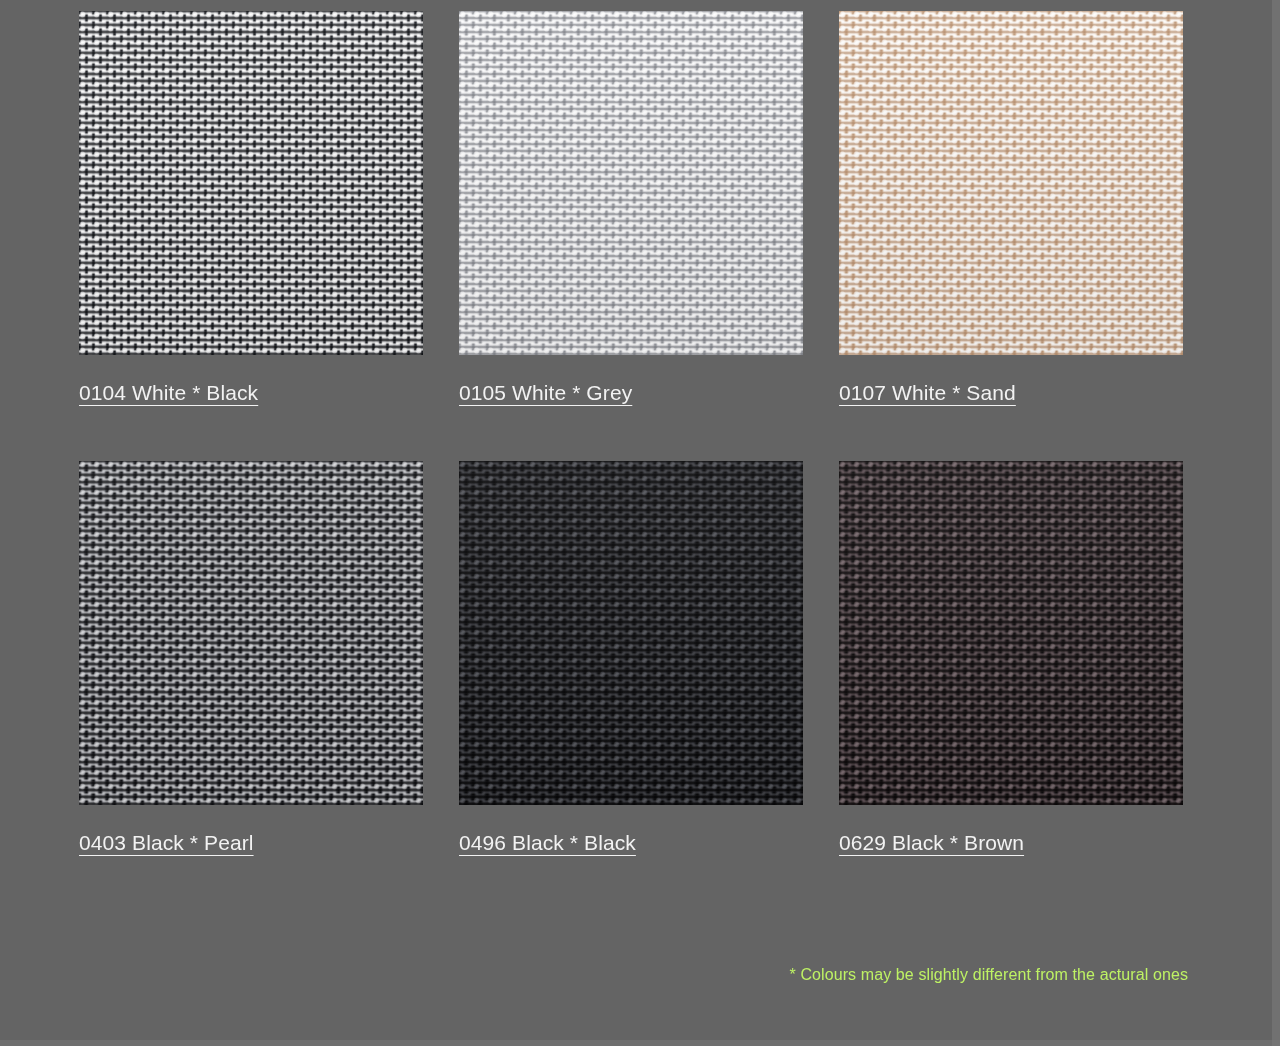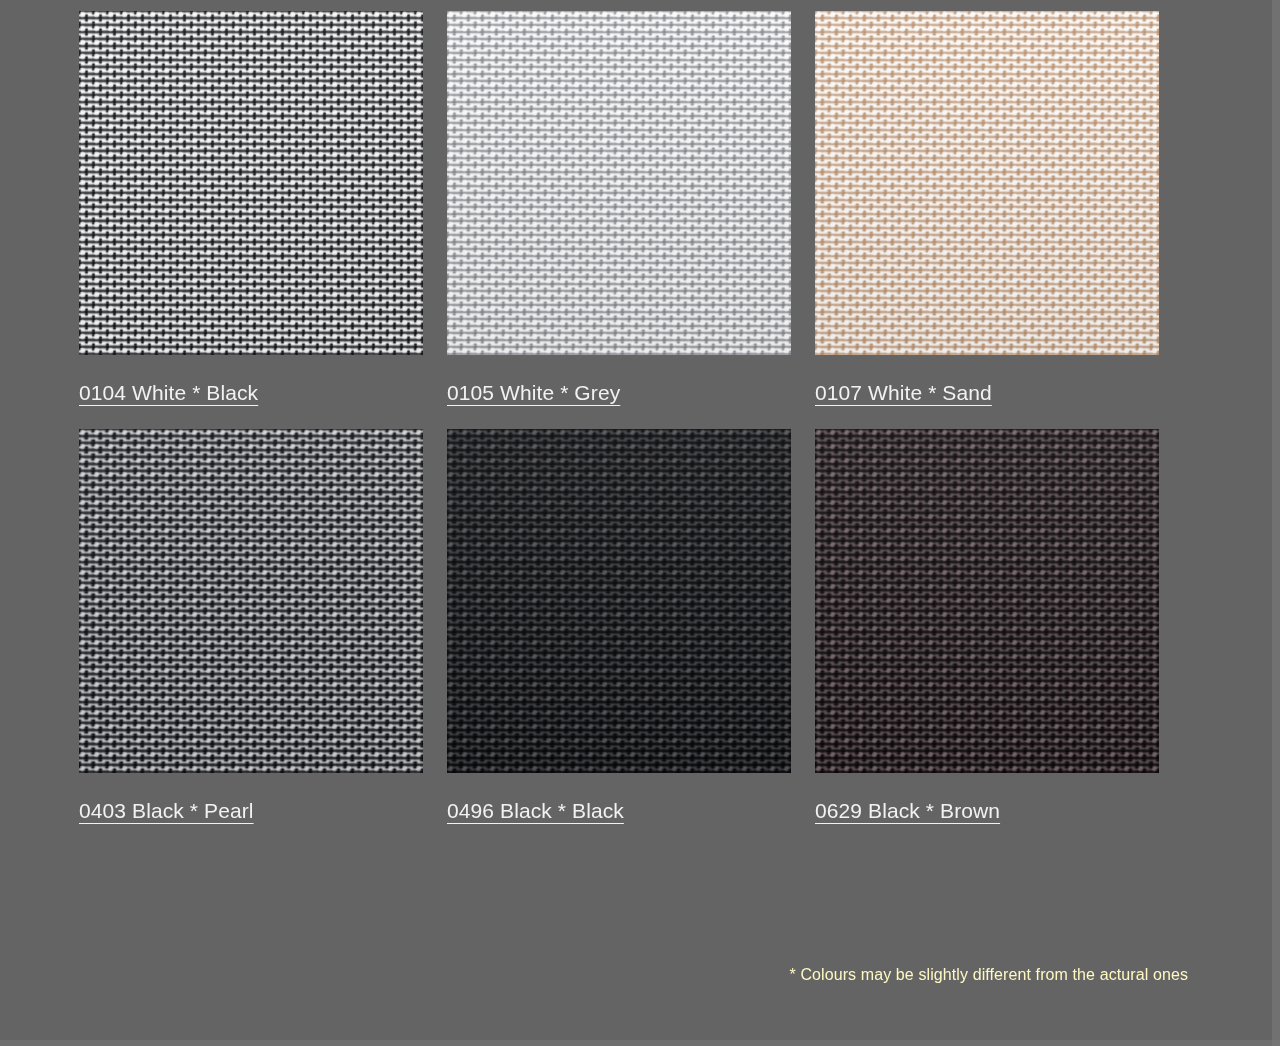--- a/index.html
+++ b/index.html
@@ -42,21 +42,20 @@
 
   .swatch-grid {
     position: absolute;
     left: 79px;
     top: 11px;
     width: 1110px;
     display: grid;
     grid-template-columns: 344px 344px 344px;
     column-gap: 36px;
     row-gap: 56px;
-    gap: 24px;
   }
 
   .swatch-card {
     width: 344px;
   }
 
   .swatch-tile {
     width: 344px;
     height: 344px;
     position: relative;
@@ -251,21 +250,21 @@
     display: inline-block;
     letter-spacing: .1px;
   }
 
   .footnote {
     position: absolute;
     right: 92px;
     top: 965px;
     font-size: 16px;
     line-height: 20px;
-    color: #fef9c3;
+    color: #bef264;
     white-space: nowrap;
     letter-spacing: .1px;
   }
 </style>
 </head>
 <body style="background: rgb(100, 100, 100);">
 
 <div class="sheet">
 
   <div class="swatch-grid">

